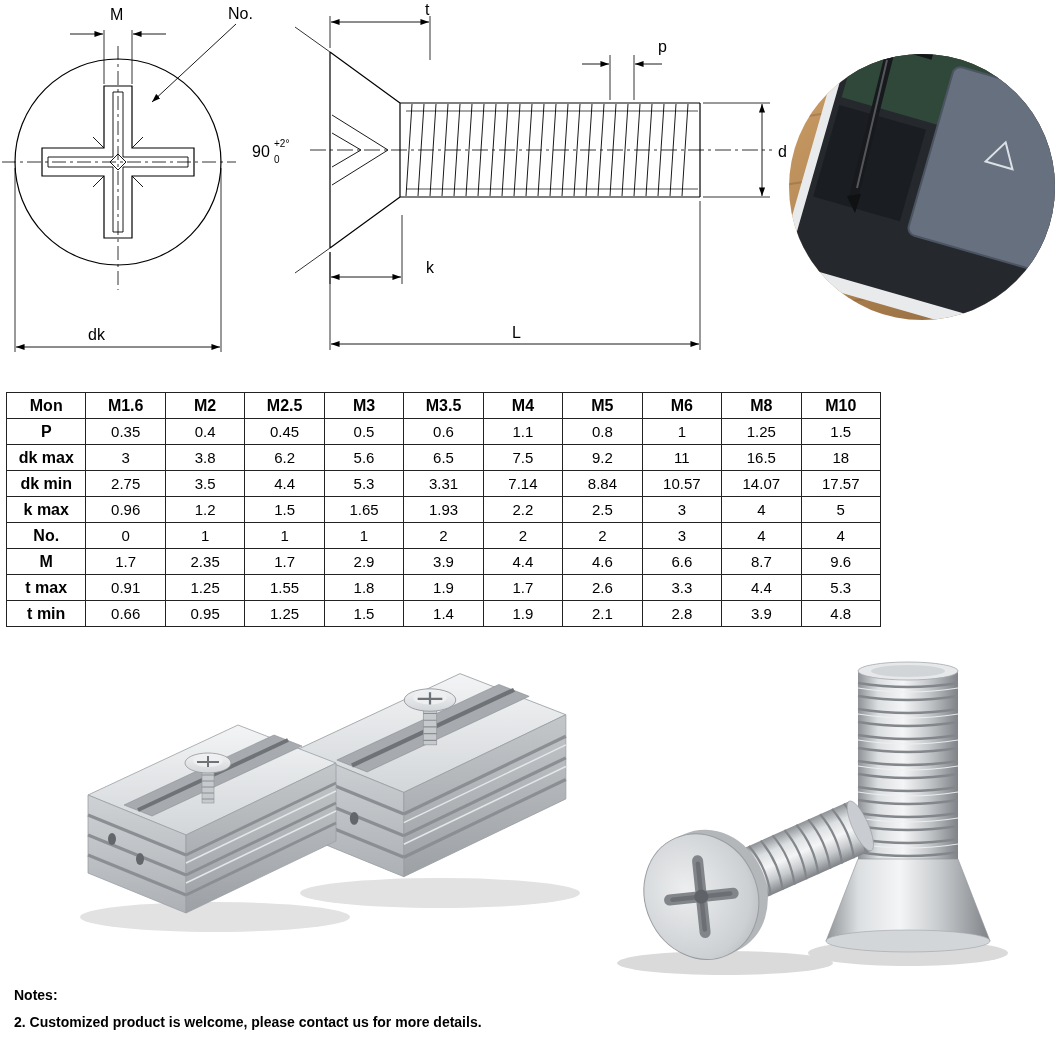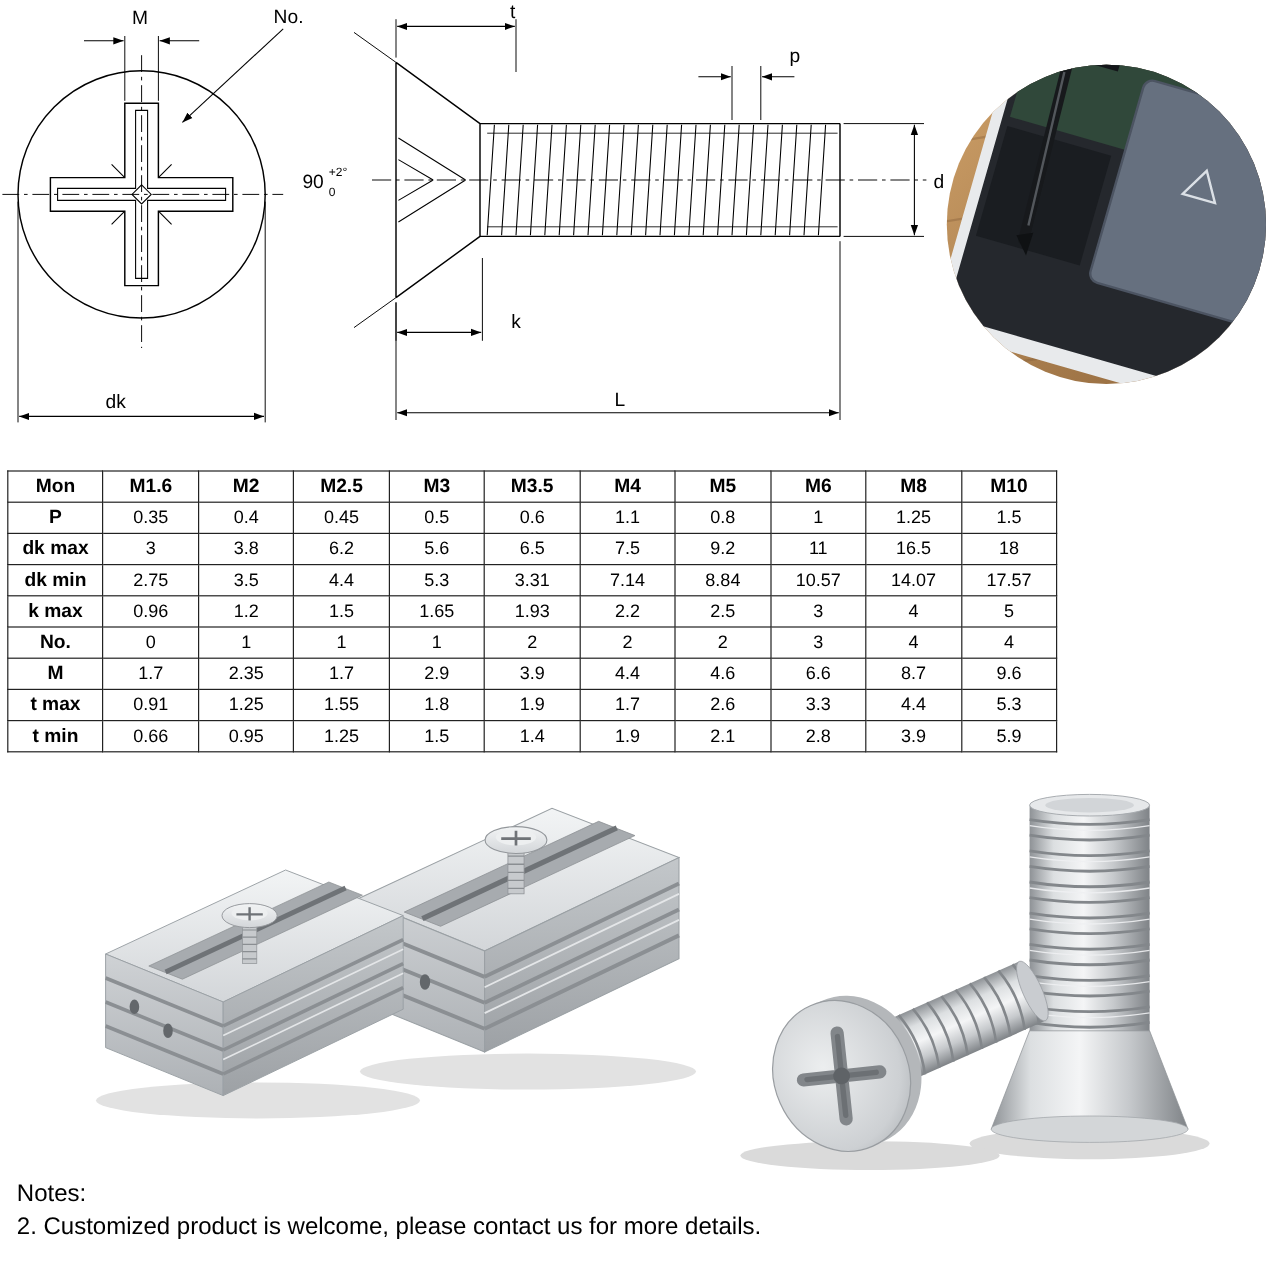--- a/index.html
+++ b/index.html
@@ -12,21 +12,21 @@
   
   #spec-table-wrap { top:392px; left:6px; width:1048px; }
   table { border-collapse:collapse; table-layout:fixed; width:875px; }
   th,td { border:1px solid #222; height:26px; text-align:center; vertical-align:middle;
           font-size:15px; color:#000; padding:0; overflow:hidden; white-space:nowrap; }
   th { font-weight:bold; font-size:16px; }
   td.rowlabel { font-weight:bold; font-size:16px; }
 
   
   #notes { top:982px; left:14px; width:1030px; color:#000; }
-  #notes div { font-size:20px; line-height:27px; }
+  #notes div { font-size:14px; line-height:27px;font-weight:bold; }
 </style>
 </head>
 <body>
 
 <svg class="abs" style="top:0;left:0" width="1060" height="385" viewBox="0 0 1060 385">
   <defs>
     <marker id="ar" markerWidth="11" markerHeight="8" refX="9.5" refY="4" orient="auto-start-reverse">
       <path d="M0,0.6 L9.5,4 L0,7.4 Z" fill="#000"></path>
     </marker>
     <clipPath id="pc">
@@ -233,21 +233,21 @@
           <td class="rowlabel">t min</td>
           <td>0.66</td>
           <td>0.95</td>
           <td>1.25</td>
           <td>1.5</td>
           <td>1.4</td>
           <td>1.9</td>
           <td>2.1</td>
           <td>2.8</td>
           <td>3.9</td>
-          <td>5.9</td>
+          <td>4.8</td>
         </tr>
       </tbody>
     </table>
 </div>
 
 <svg class="abs" style="top:645px;left:0" width="1060" height="335" viewBox="0 0 1060 335">
   <defs>
     <linearGradient id="alTop" x1="0" y1="0" x2="0" y2="1">
       <stop offset="0" stop-color="#f2f4f5"></stop>
         <stop offset="1" stop-color="#d3d6d9"></stop>

